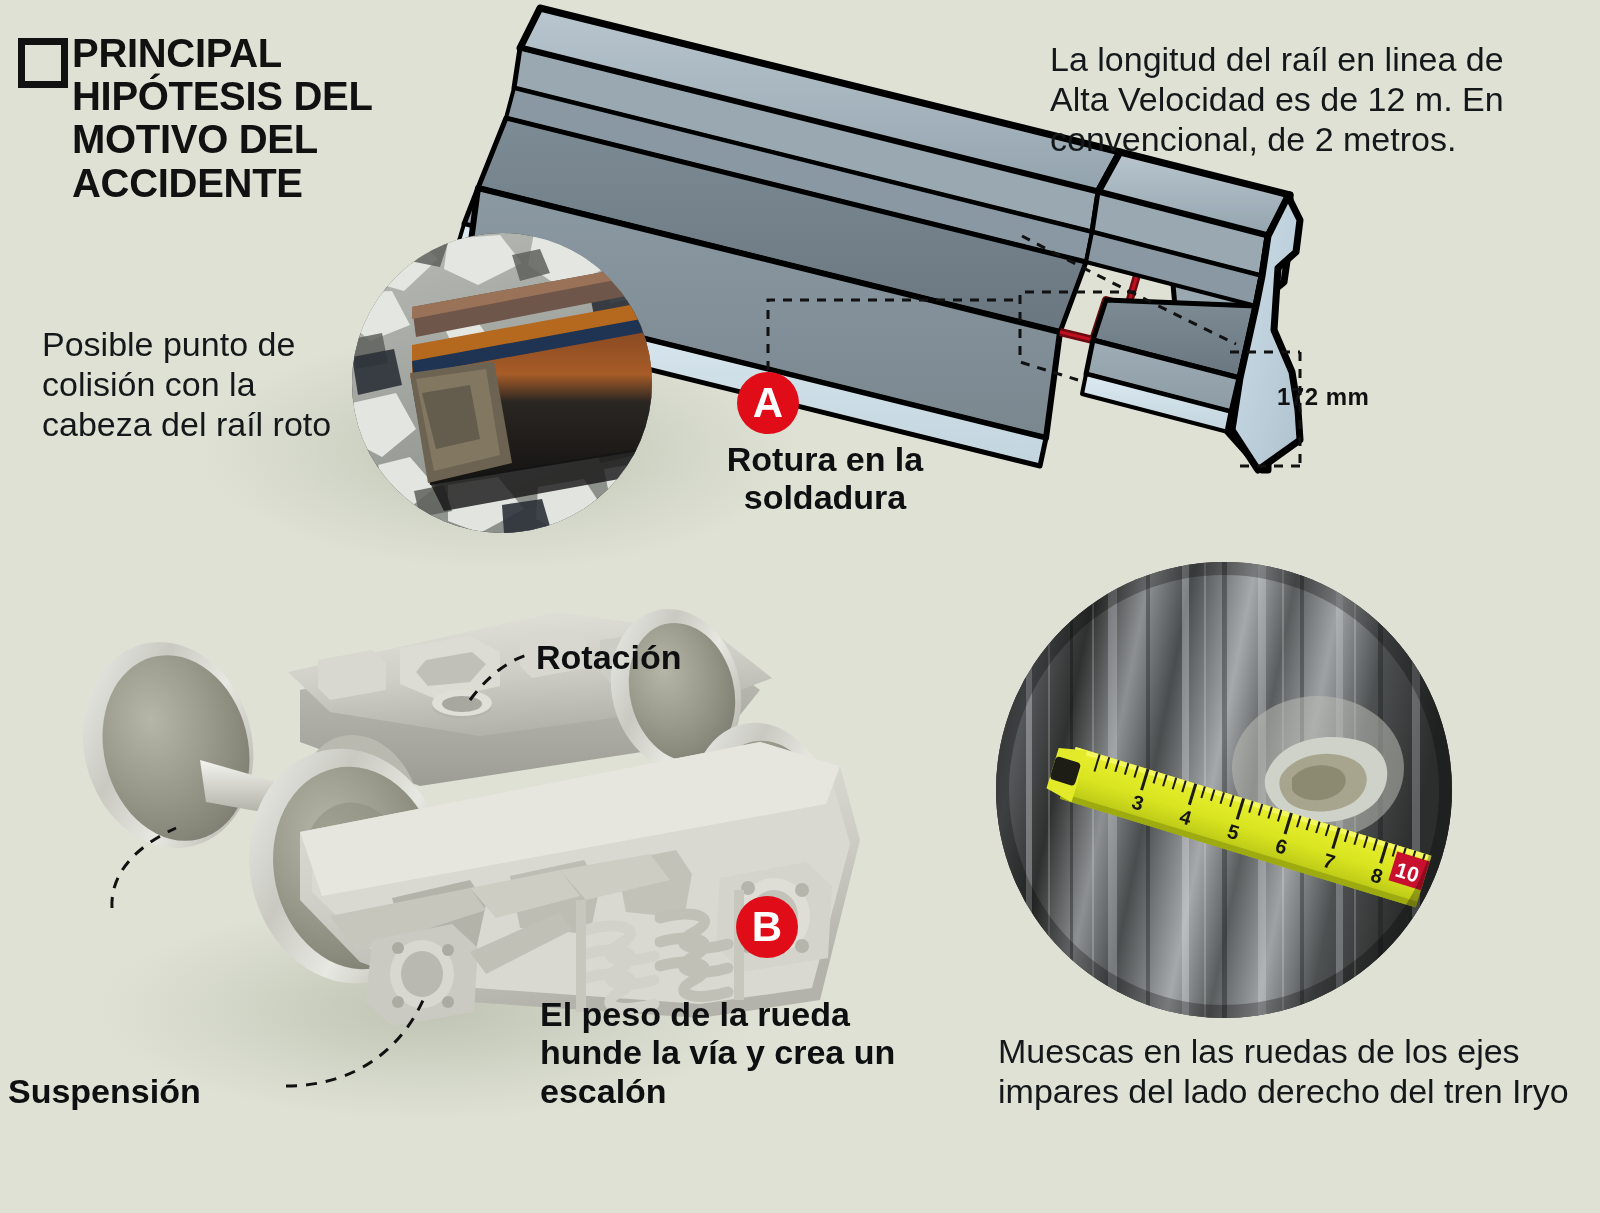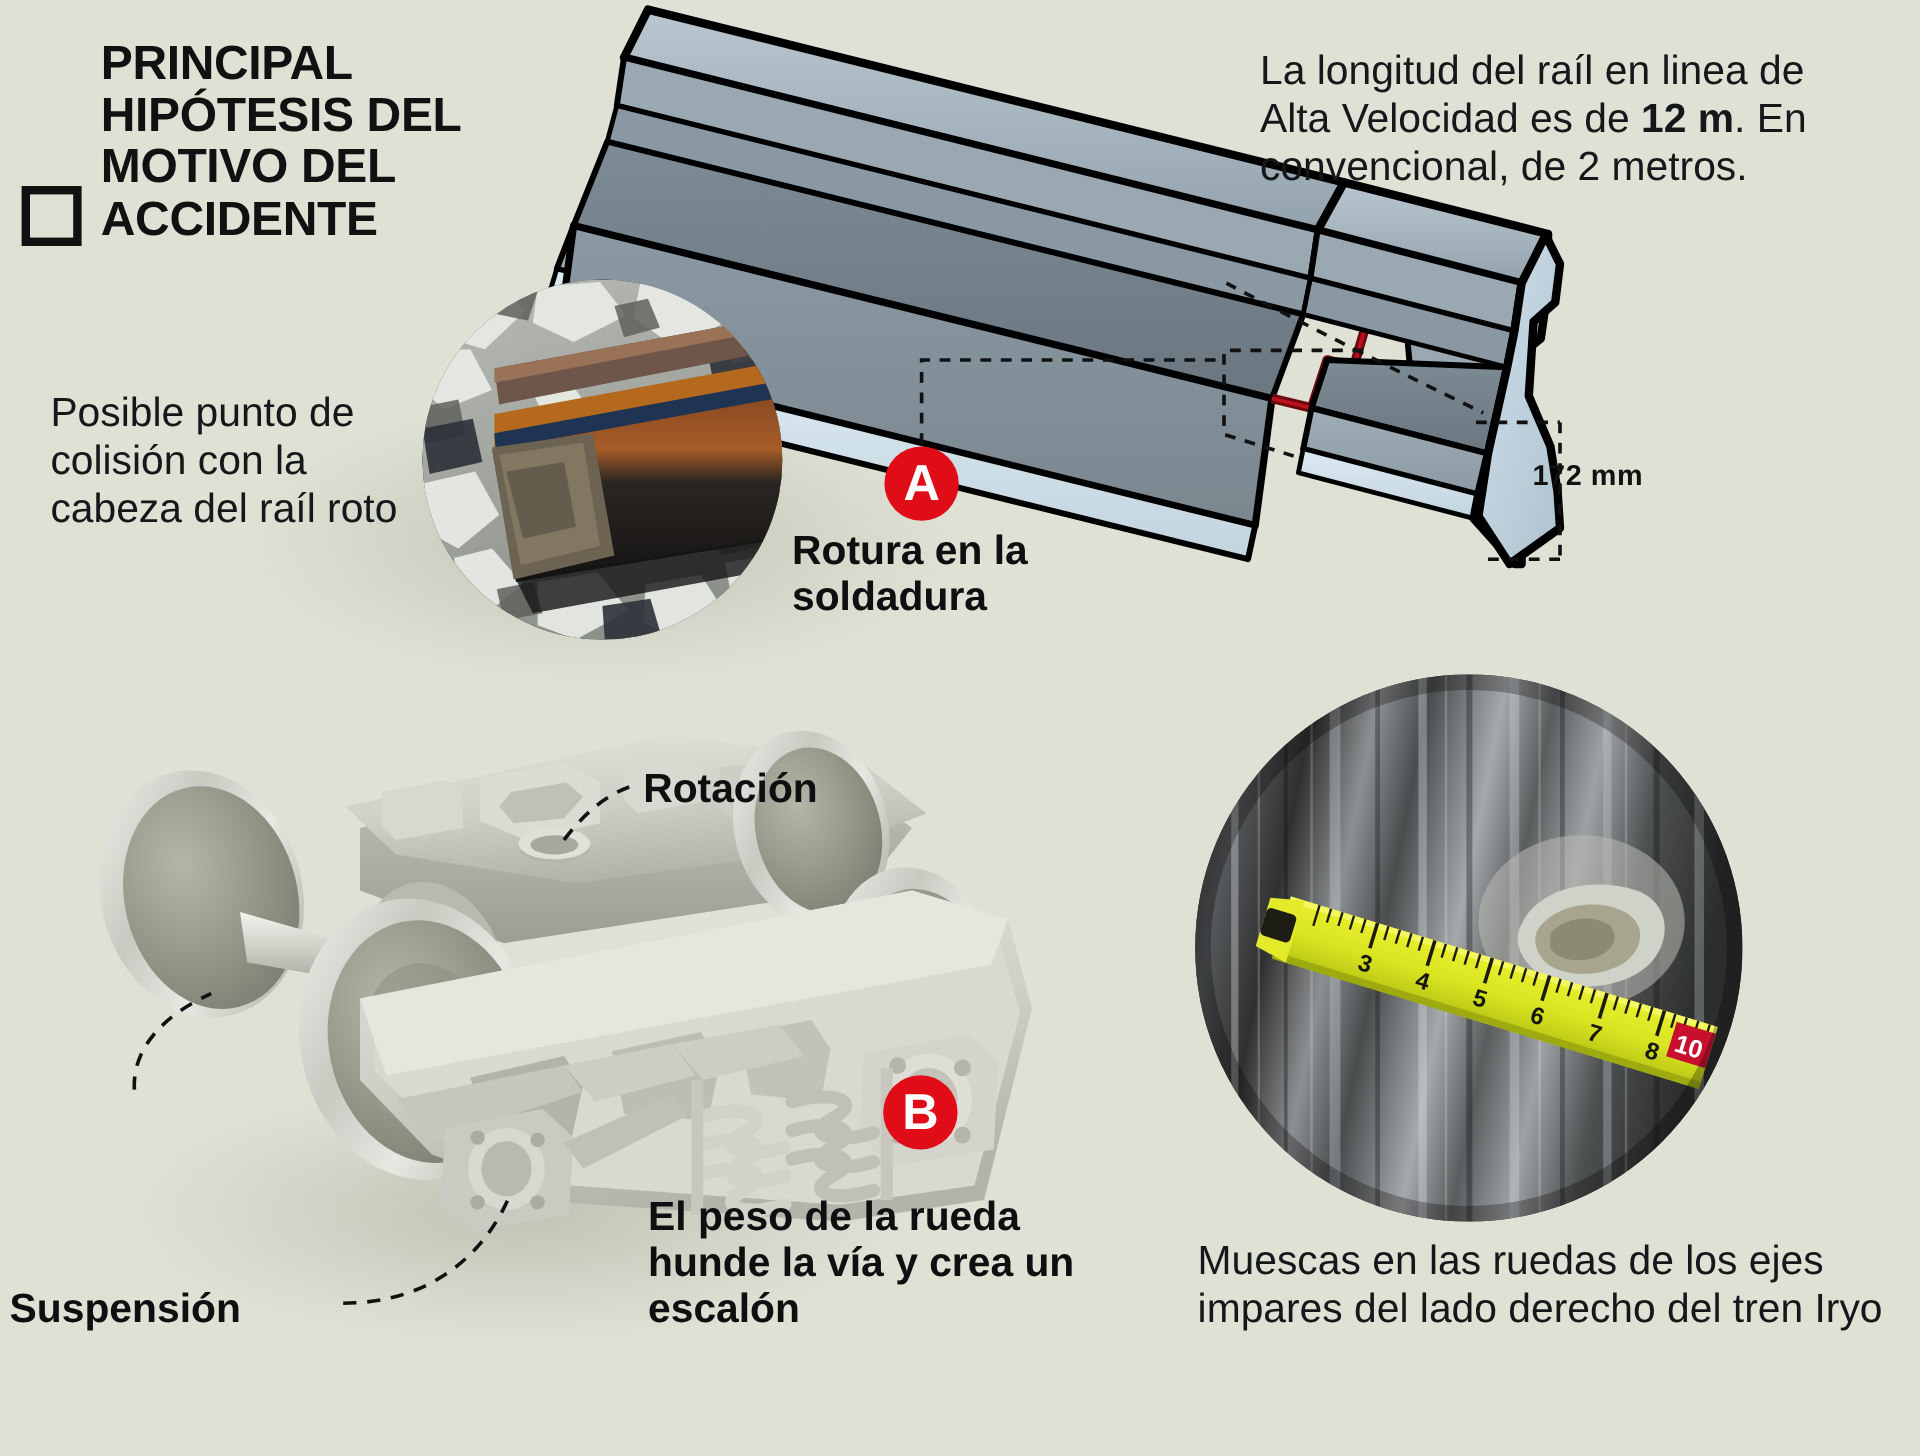--- a/index.html
+++ b/index.html
@@ -11,43 +11,43 @@
     color:#111;
     overflow:hidden;
     position:relative;
   }
 
   .stage{position:absolute;left:0;top:0;width:1600px;height:1213px;}
   .abs{position:absolute;}
 
   
   #title-block{left:18px;top:32px;width:470px;}
-  #title-block .row{display:flex;align-items:flex-end;gap:16px;}
+  #title-block .row{display:flex;align-items:flex-start;gap:4px;}
   .sq-bullet{
     width:36px;height:36px;flex:0 0 36px;
     border:7px solid #111;background:transparent;margin-top:6px;
   }
   #page-title{
     font-weight:bold;font-size:40px;line-height:1.08;
     letter-spacing:-0.3px;text-transform:uppercase;margin:0;
   }
 
   
   .body-text{
     font-size:34px;line-height:1.17;font-weight:normal;color:#15181a;
   }
-  .body-text b{font-weight:bold;}
+  .body-text b{font-weight:normal;}
   .bold-label{
     font-weight:bold;font-size:34px;line-height:1.13;color:#0d0f10;
   }
 
   #rail-length-text{left:1050px;top:40px;width:470px;}
   #collision-caption{left:42px;top:325px;width:320px;}
   #dim-label{left:1277px;top:383px;font-weight:bold;font-size:24px;letter-spacing:0.5px;}
-  #break-caption{left:660px;top:440px;width:330px;}
+  #break-caption{left:660px;top:440px;width:330px;text-align:center;}
   #rotation-label{left:536px;top:638px;}
   #axle-label{left:10px;top:915px;width:220px;}
   #suspension-label{left:8px;top:1072px;}
   #weight-caption{left:540px;top:995px;width:400px;}
   #wheel-notch-caption{left:998px;top:1032px;width:590px;}
 
   
   .marker{
     border-radius:50%;
     background:#e00d18;

